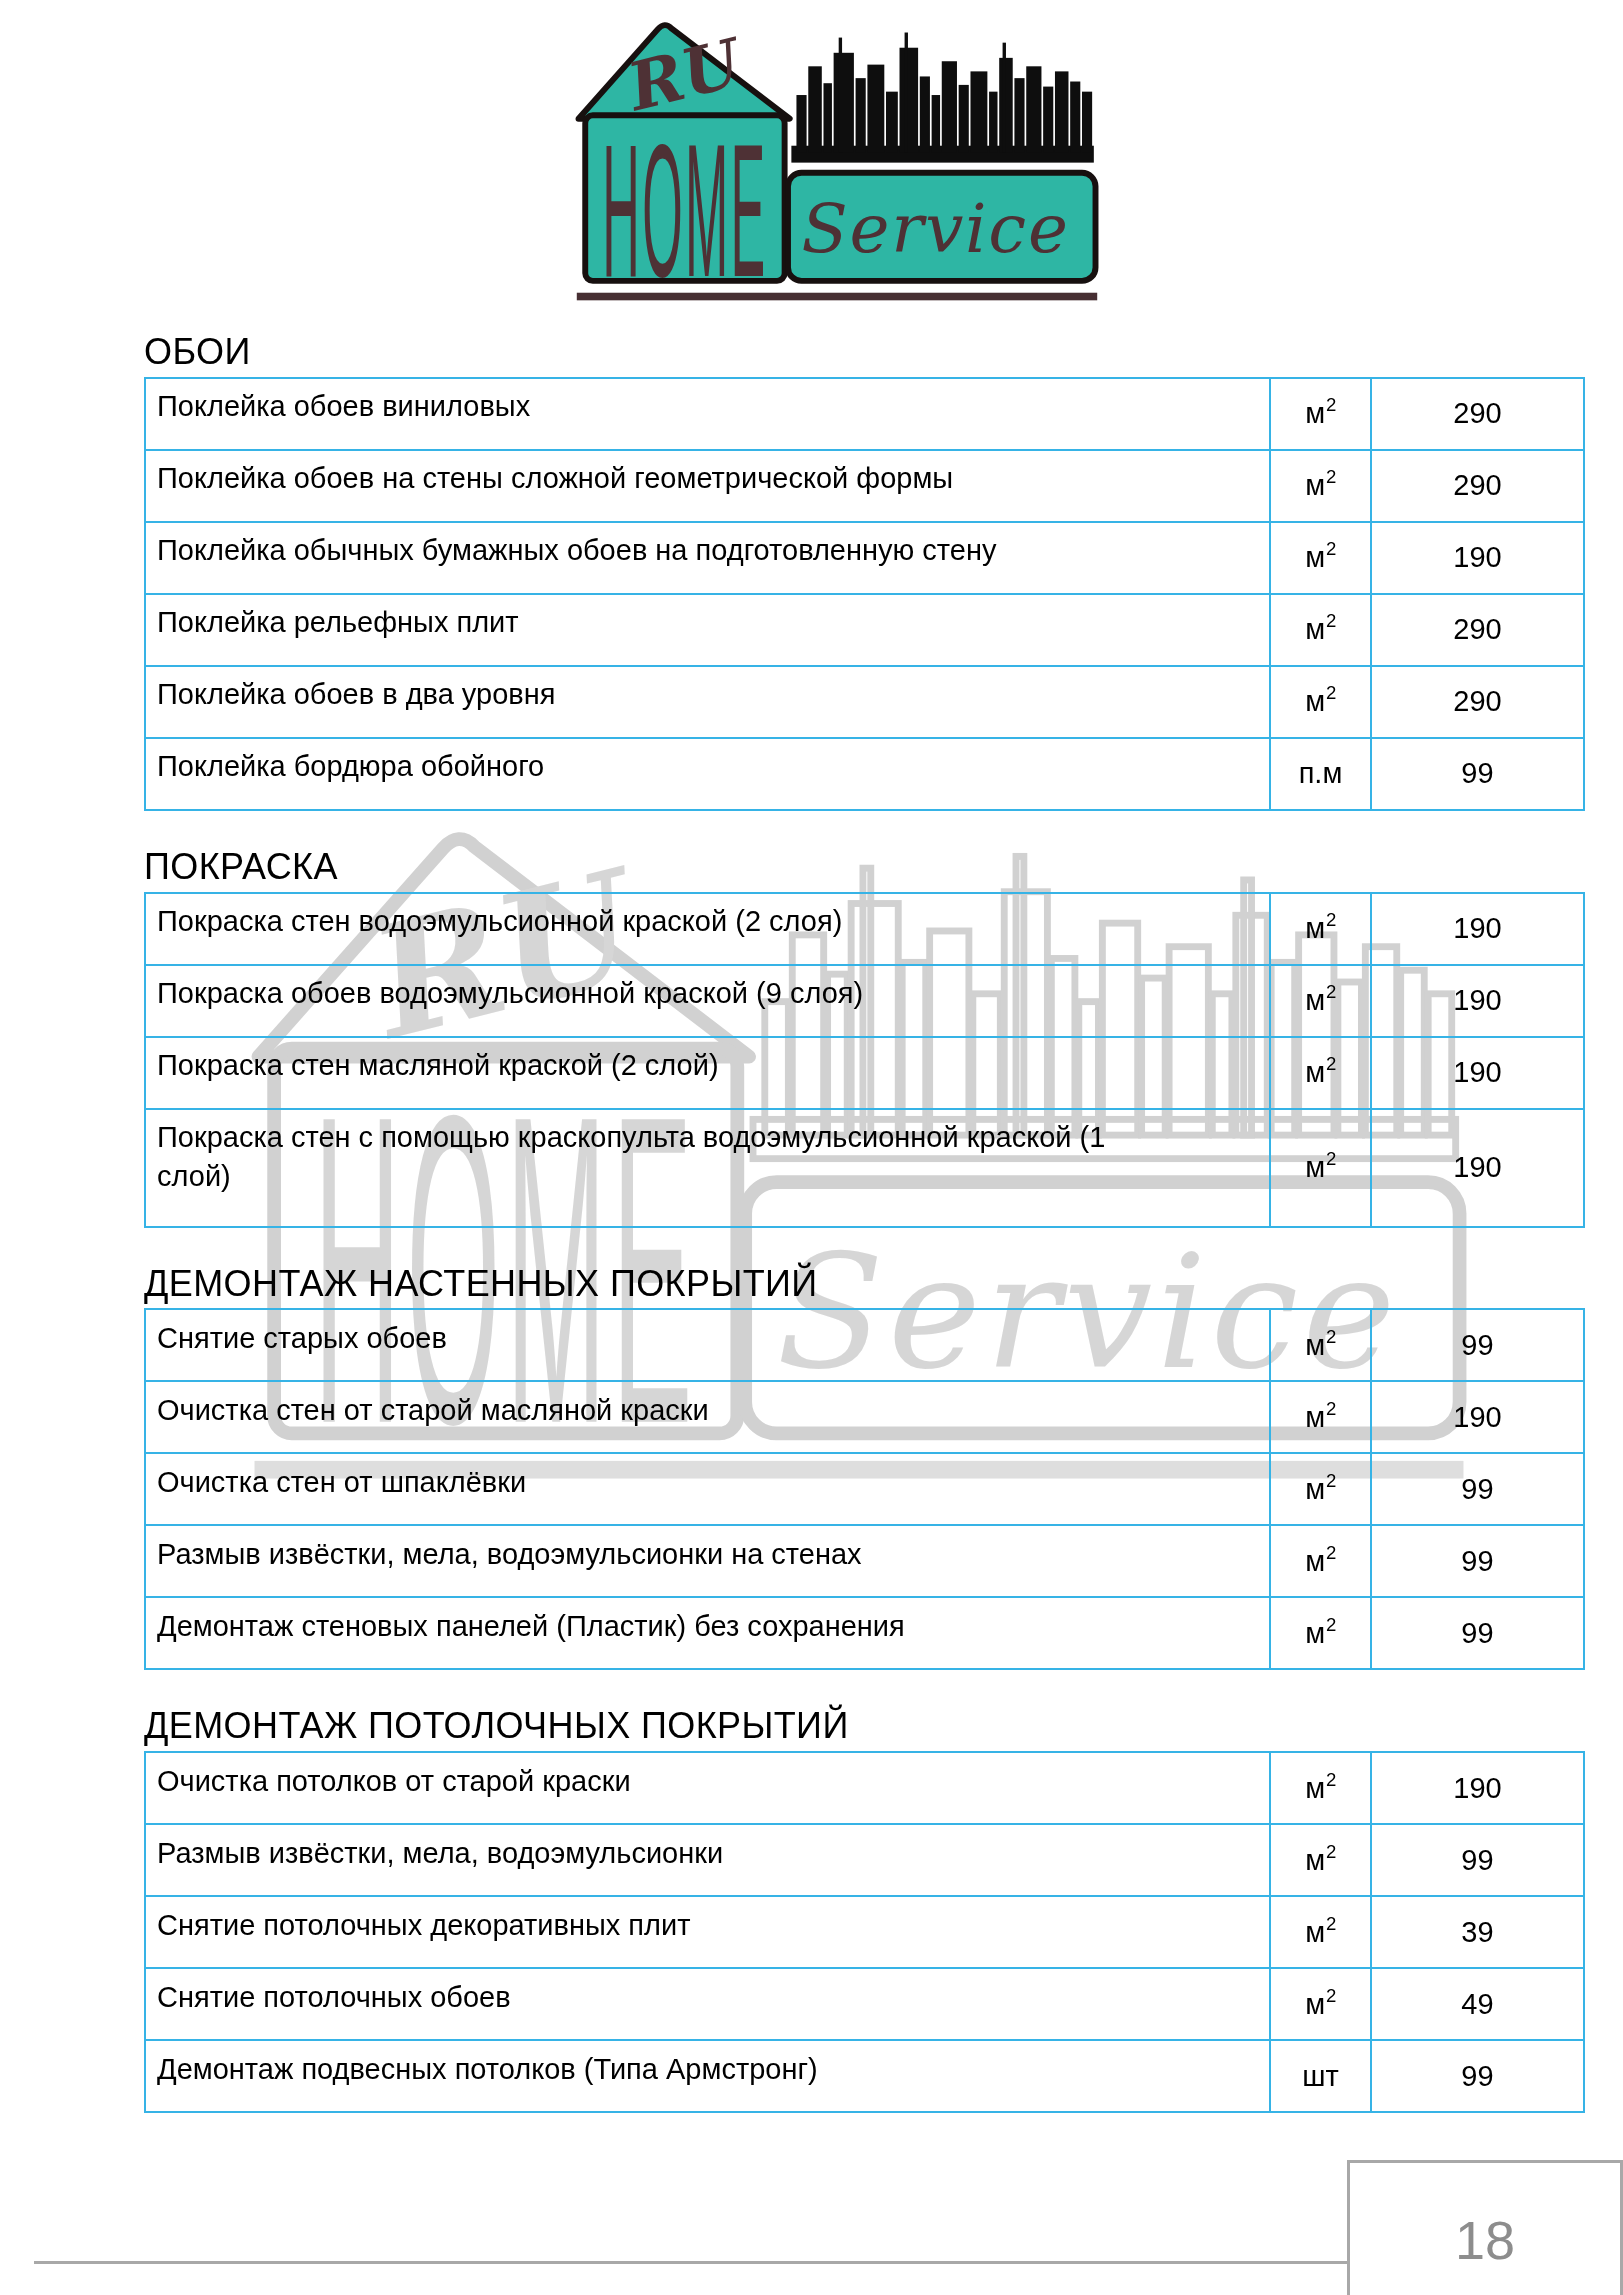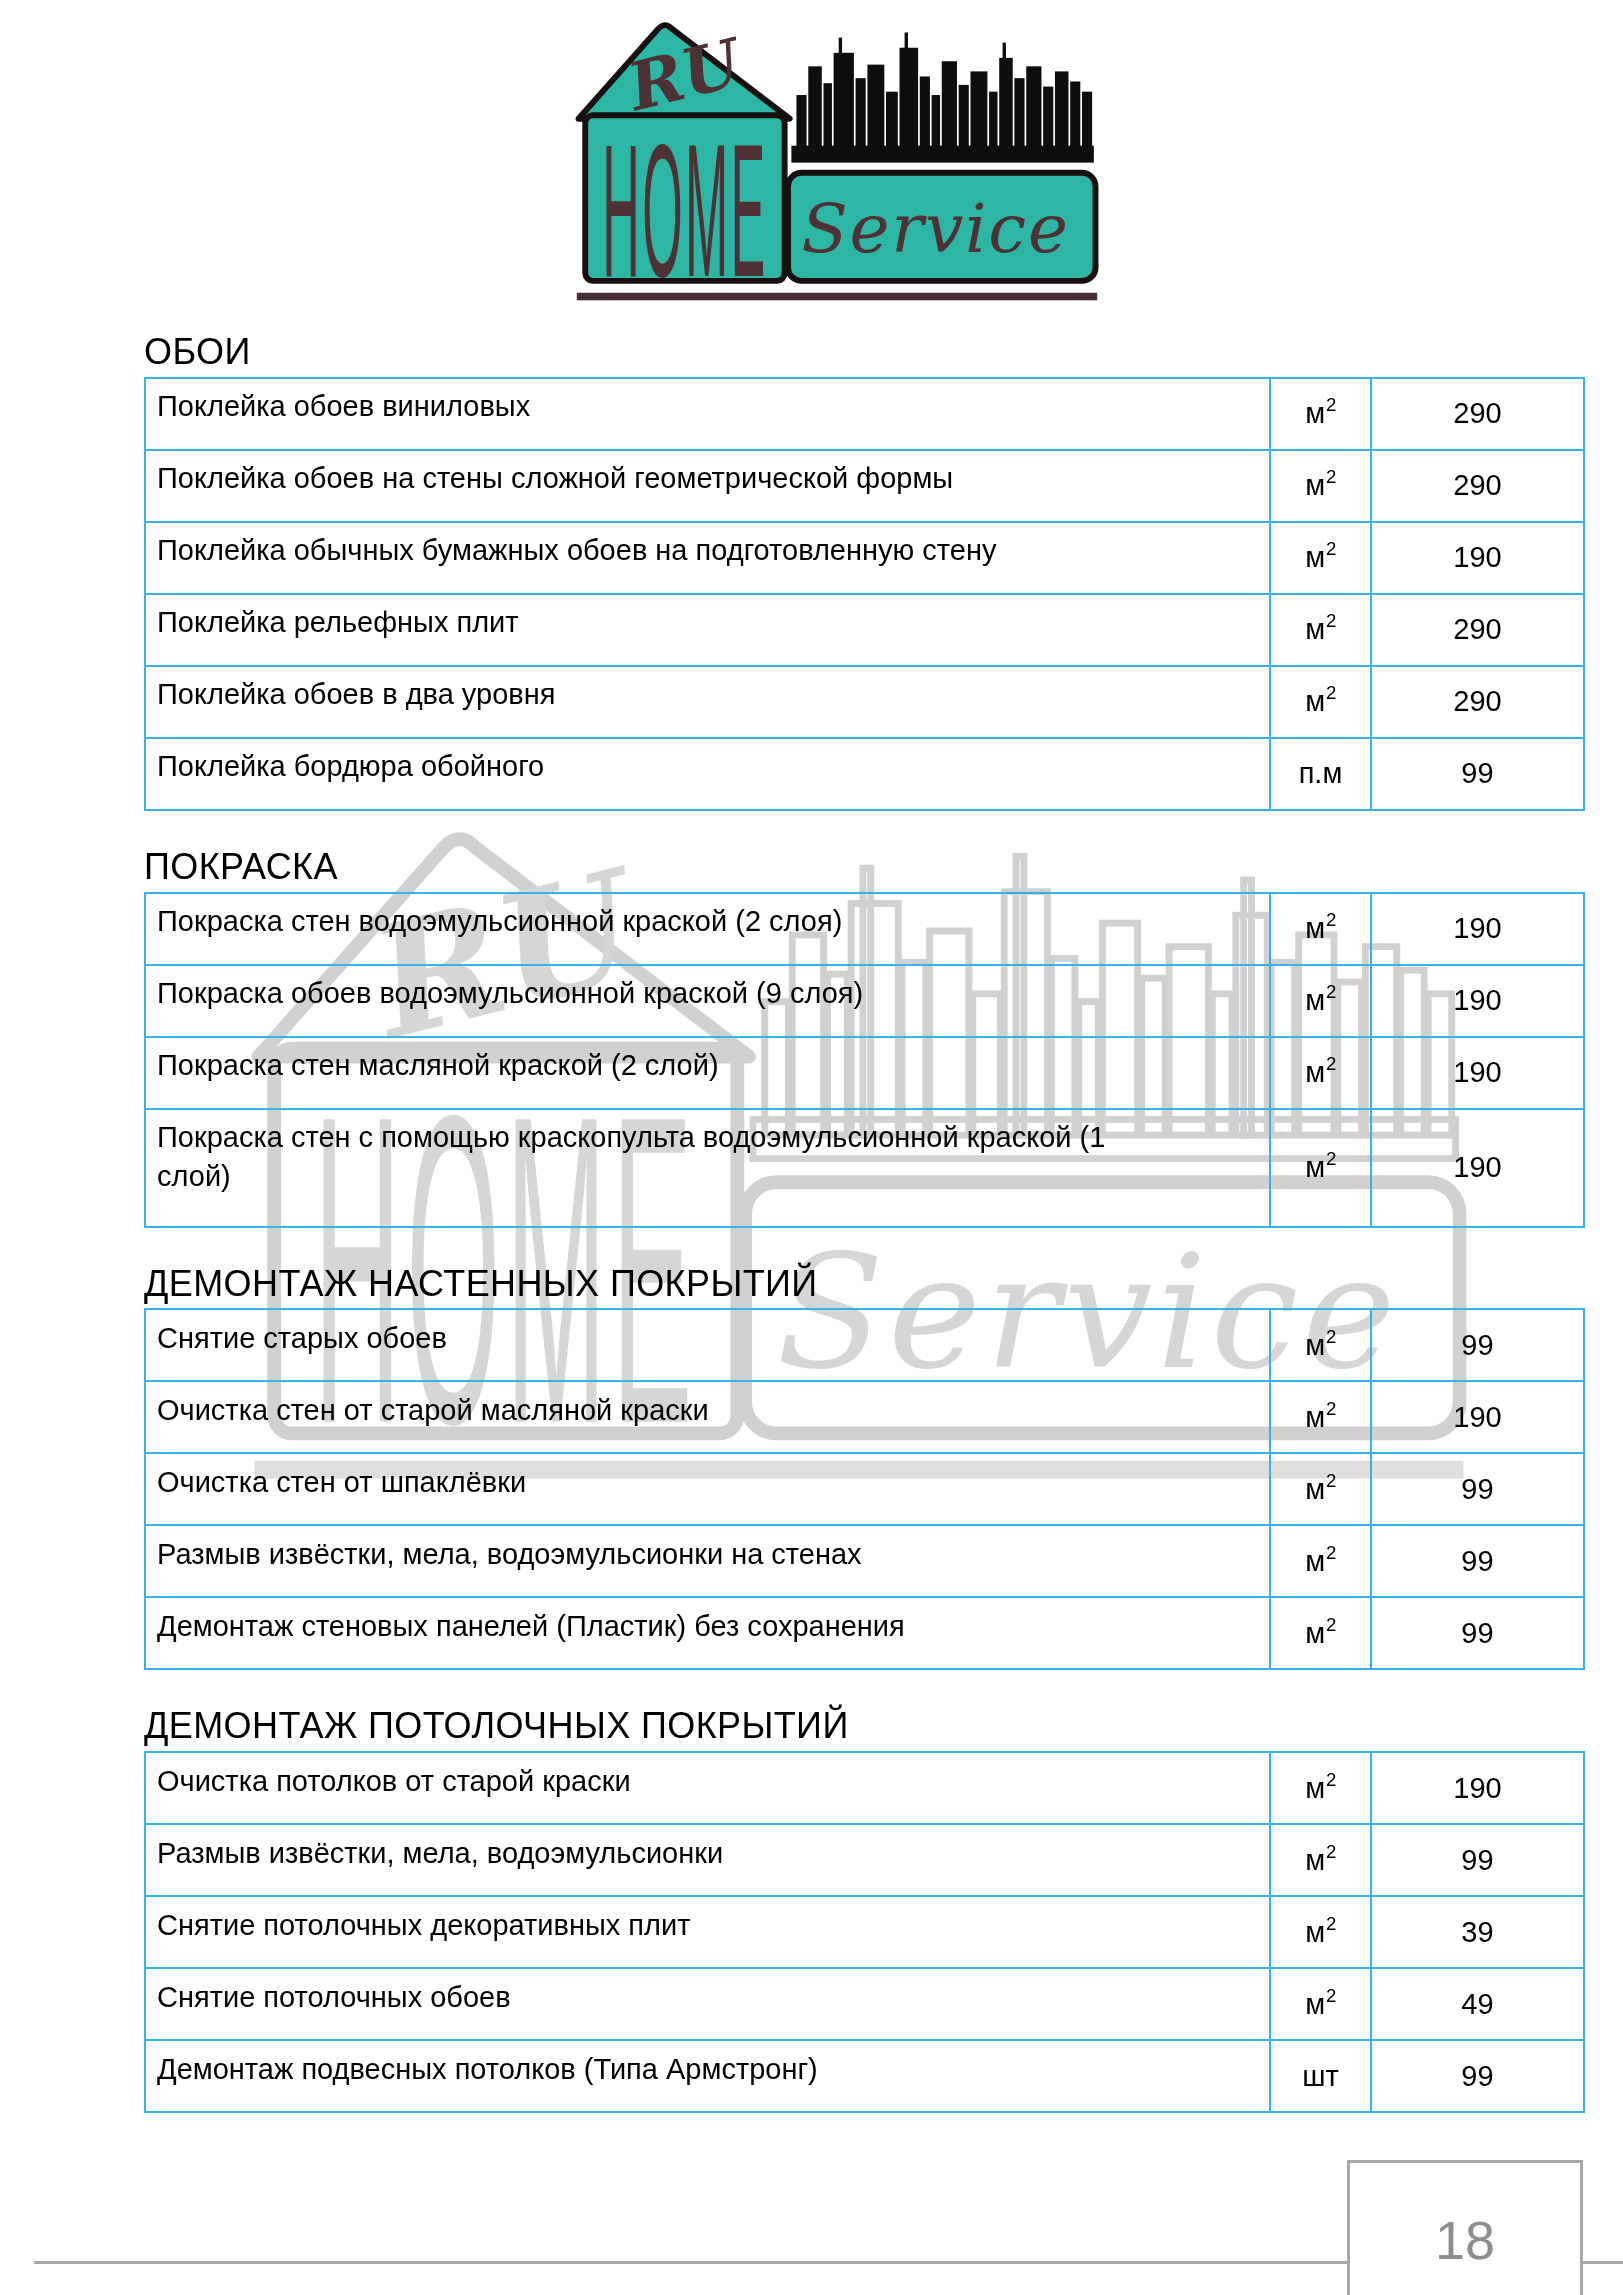--- a/index.html
+++ b/index.html
@@ -42,21 +42,21 @@
   table.price td { border:2.5px solid #36b3e6; font-size:29px; color:#000; background:transparent; }
   td.desc  { vertical-align:top; text-align:left; padding:8.5px 8.5px 3.4px 11px; height:72px; box-sizing:border-box; line-height:39px; }
   tr.tall td.desc { height:118px; }
   td.unit  { vertical-align:middle; text-align:center; font-size:26px; }
   td.price { vertical-align:middle; text-align:center; }
   td.unit .sup { font-size:18.6px; position:relative; top:-12px; left:0.8px; }
 
   
   .footer-line { position:absolute; left:34px; top:2261px; width:1590px; height:3.4px; background:#a8a8a8; z-index:1; }
   .page-number-box {
-    position:absolute; left:1347px; top:2160px; width:236px; height:135px; box-sizing:border-box;
+    position:absolute; left:1347px; top:2160px; width:276px; height:135px; box-sizing:border-box;
     border-top:3.4px solid #a8a8a8; border-left:3.4px solid #a8a8a8; border-right:3.4px solid #a8a8a8;
     background:#ffffff; z-index:2;
     display:flex; align-items:center; justify-content:center; padding-top:22px;
   }
   .page-number-box span { font-size:54px; color:#8d8d8d; }
 </style>
 </head>
 <body>
 
 <div class="page">

